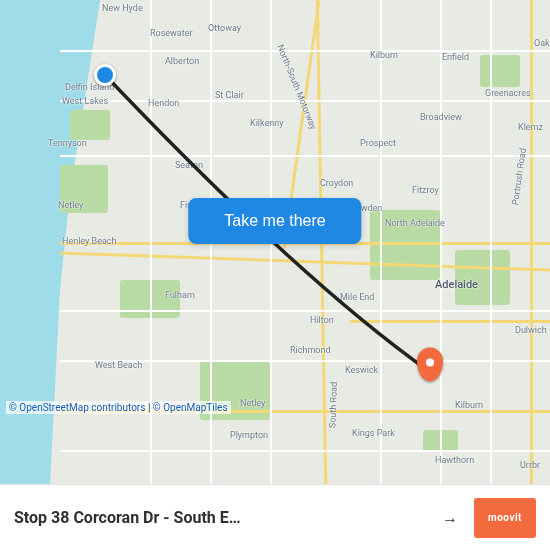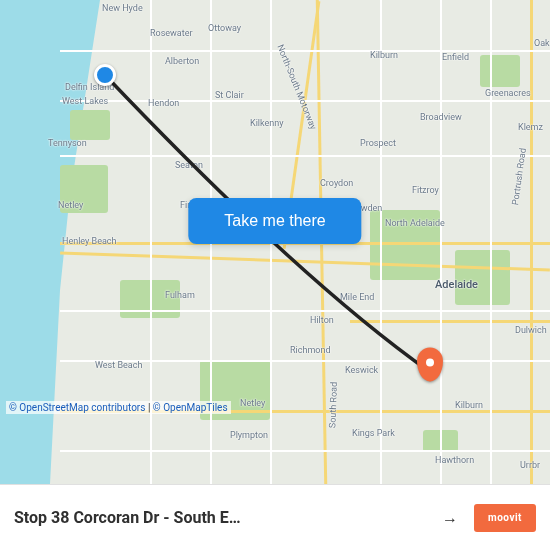--- a/index.html
+++ b/index.html
@@ -144,21 +144,21 @@
   text-overflow: ellipsis;
 }
 .route-arrow {
   font-size: 16px;
   font-weight: 700;
   color: #303030;
   padding: 0 8px;
 }
 .moovit-logo {
   width: 62px;
-  height: 28px;
+  height: 40px;
   background: #f26a3e;
   color: #fff;
   font-size: 10px;
   font-weight: 700;
   display: inline-flex;
   align-items: center;
   justify-content: center;
   border-radius: 3px;
   margin-left: 8px;
   flex-shrink: 0;

